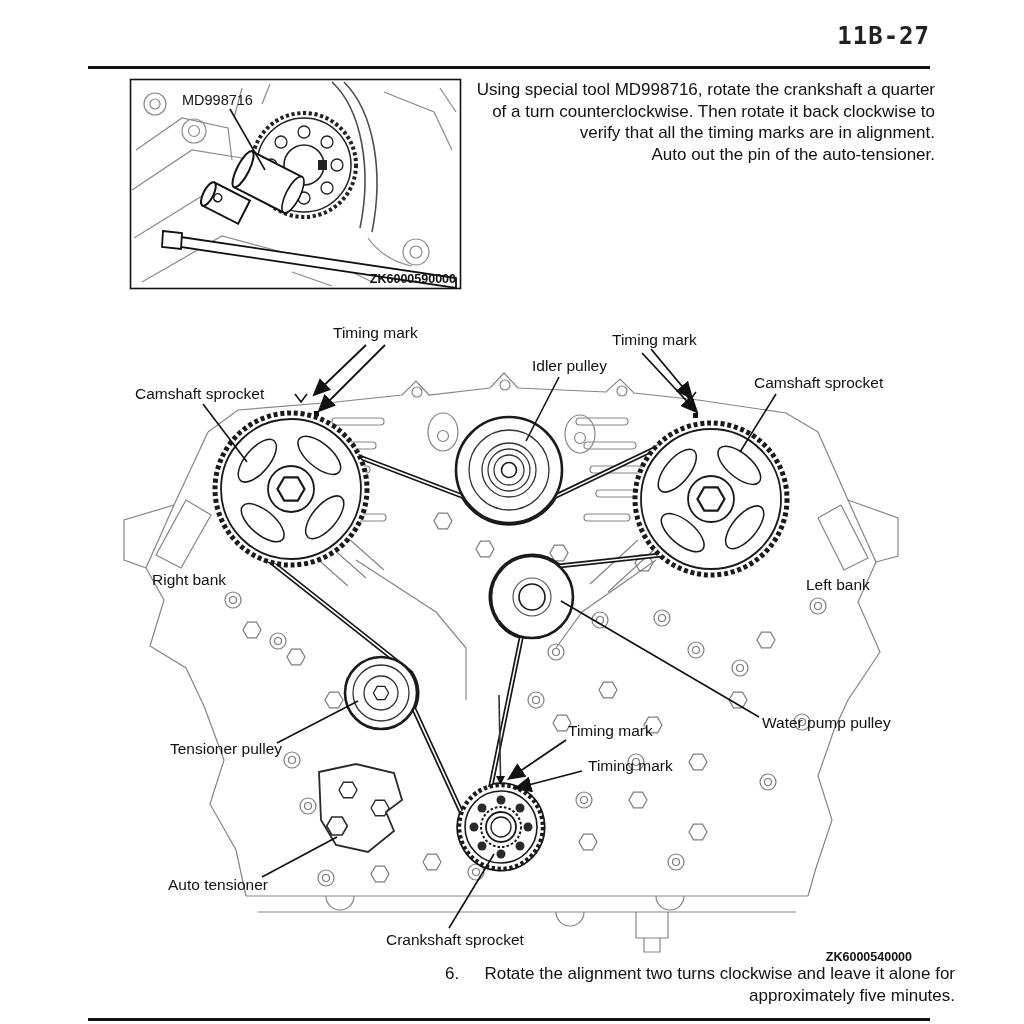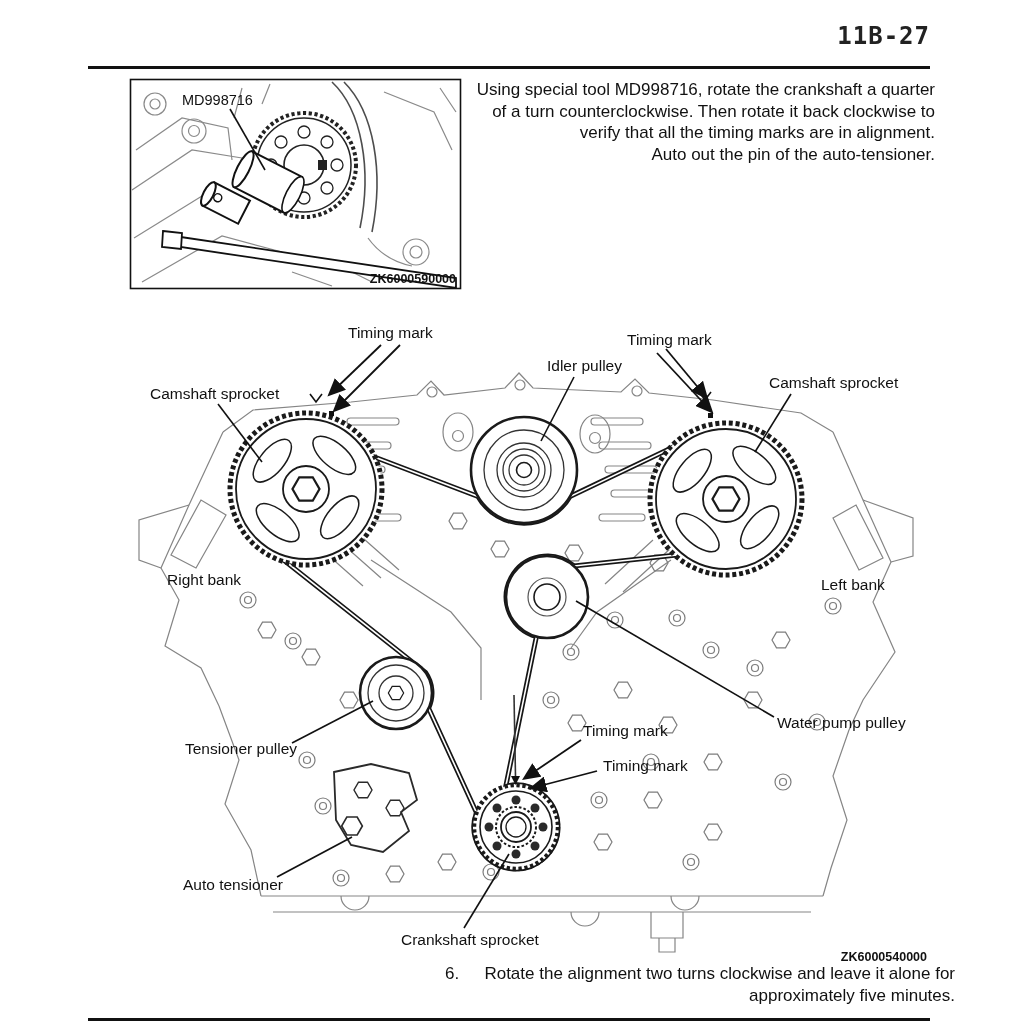--- a/index.html
+++ b/index.html
@@ -12,21 +12,21 @@
         font-size:24px;font-weight:bold;color:#222;letter-spacing:1px;}
   .rule-top{position:absolute;left:88px;top:66px;width:842px;height:3px;background:#111;}
   .rule-bottom{position:absolute;left:88px;top:1018px;width:842px;height:3px;background:#111;}
   .steps{position:absolute;left:443px;top:79px;width:492px;font-size:17px;line-height:21.5px;color:#111;}
   .step{display:flex;}
   .step .n{width:21px;flex:0 0 21px;}
   .step .t{flex:1;text-align:right;}
   .steps6{position:absolute;left:445px;top:963px;width:510px;font-size:17px;line-height:21.5px;color:#111;}
   .inset{position:absolute;left:97px;top:78px;width:333px;height:212px;margin-left:32px;}
   .inset svg{display:block;}
-  .maindiag{position:absolute;left:91px;top:300px;width:860px;height:665px;}
+  .maindiag{position:absolute;left:76px;top:300px;width:860px;height:665px;}
   svg text{font-family:"Liberation Sans", sans-serif;}
   .lbl{font-size:15.5px;fill:#111;}
   .code{font-size:12.5px;font-weight:bold;fill:#111;}
 </style>
 </head>
 <body>
 
 <div class="page">
 
   <div class="hdr-page">11B-27</div>

